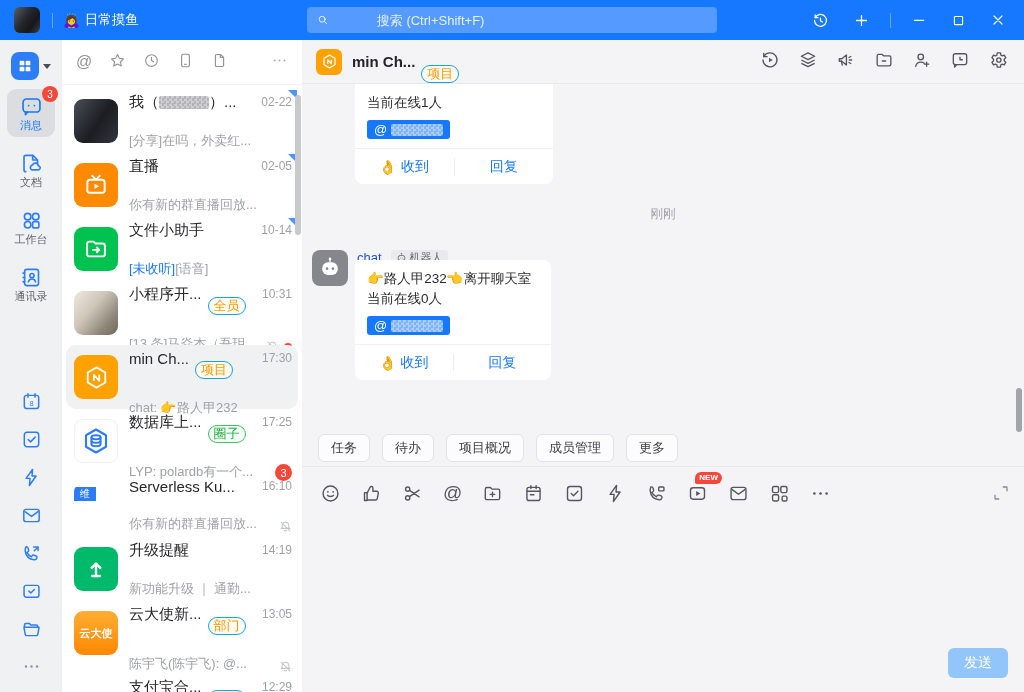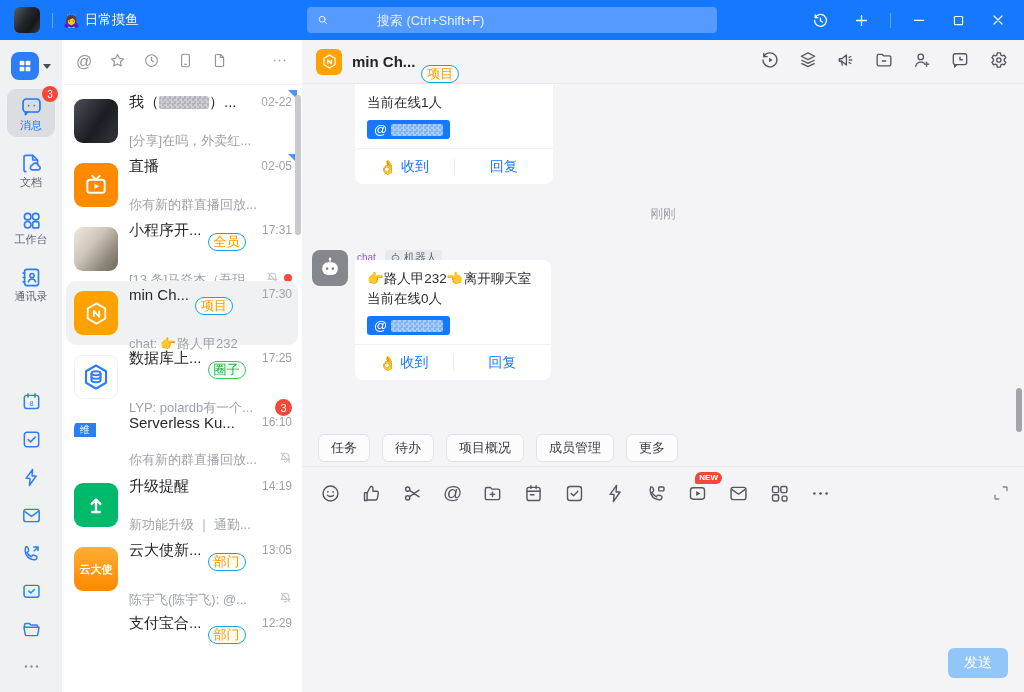--- a/index.html
+++ b/index.html
@@ -43,21 +43,21 @@
   .pin{position:absolute;top:1px;right:1px;width:0;height:0;border-top:9px solid #4E95F7;border-left:9px solid transparent;}
   .av{width:44px;height:44px;border-radius:9px;flex:0 0 auto;display:flex;align-items:center;justify-content:center;overflow:hidden;}
   .av.collage{display:grid;grid-template-columns:1fr 1fr;grid-template-rows:1fr 1fr;gap:1px;background:#fff;}
   .av.collage .t{display:flex;align-items:center;justify-content:center;font-size:10px;color:#fff;}
   .ci-meta{margin-left:11px;flex:1;min-width:0;}
   .r1{display:flex;align-items:center;}
   .r1 .title{font-size:15px;color:#26272B;white-space:nowrap;overflow:hidden;text-overflow:ellipsis;flex-shrink:1;}
   .r1 .time{margin-left:auto;font-size:12px;color:#9EA2A8;padding-left:6px;flex:0 0 auto;}
   .pill{flex:0 0 auto;margin-left:6px;height:16px;line-height:15px;padding:0 5px;border-radius:9px;font-size:13px;border:1px solid #0ea5e9;color:#FF9A00;background:#FFFBF2;white-space:nowrap;margin-top:24px;}
   .pill.green{border-color:#3DC45F;color:#27AE46;background:#F3FCF5;}
-  .r2{display:flex;align-items:flex-start;margin-top:20px;}
+  .r2{display:flex;align-items:flex-end;margin-top:20px;}
   .r2 .sub{font-size:13px;color:#9EA2A8;white-space:nowrap;overflow:hidden;text-overflow:ellipsis;flex:1;min-width:0;}
   .r2 .sub .hl{color:#1677FF;}
   .r2 .ricons{margin-left:6px;display:flex;align-items:center;gap:5px;flex:0 0 auto;color:#C3C6CB;}
   .dot{width:8px;height:8px;border-radius:50%;background:#F5483B;}
   .cnt{min-width:17px;height:17px;border-radius:9px;background:#F5483B;color:#fff;font-size:11px;display:flex;align-items:center;justify-content:center;padding:0 4px;box-sizing:border-box;}
   .censor{display:inline-block;width:50px;height:13px;border-radius:2px;vertical-align:-2px;background:repeating-conic-gradient(#cfcfd1 0% 25%,#b4b4b8 0% 50%);background-size:5px 5px;}
 
   
   .main{position:absolute;left:302px;top:40px;right:0;bottom:0;background:#F4F4F6;}
   .m-head{height:44px;display:flex;align-items:center;padding:0 16px 0 14px;border-bottom:1px solid #E9EAEC;box-sizing:border-box;}
@@ -70,21 +70,21 @@
   .mention{display:inline-flex;align-items:center;gap:4px;margin-top:7px;background:#1677FF;border-radius:3px;padding:3px 7px;color:#fff;font-size:13px;line-height:1;}
   .mention .mcensor{display:inline-block;width:52px;height:12px;border-radius:2px;background:repeating-conic-gradient(#a9ccf9 0% 25%,#7eb4f6 0% 50%);background-size:5px 5px;}
   .actions{display:flex;align-items:stretch;border-top:1px solid #F0F0F2;margin:9px -12px 0 -12px;height:35px;}
   .actions .act{flex:1;display:flex;align-items:center;justify-content:center;font-size:14px;color:#1677FF;gap:4px;}
   .actions .asep{width:1px;background:#ECEDEF;margin:9px 0;}
   .b1{left:53px;top:44px;width:198px;border-top-left-radius:0;border-top-right-radius:0;}
   .time-divider{position:absolute;top:166px;left:0;right:0;text-align:center;font-size:12.5px;color:#9FA2A8;}
   .msg2{position:absolute;left:10px;top:208px;}
   .m2-av{position:absolute;left:0;top:2px;width:36px;height:36px;border-radius:8px;background:#85878D;display:flex;align-items:center;justify-content:center;}
   .m2-name{position:absolute;left:45px;top:2px;display:flex;align-items:center;white-space:nowrap;}
-  .m2-name .nm{font-size:10px;color:#8b5cf6;text-decoration:underline;}
+  .m2-name .nm{font-size:13px;color:#1d4ed8;text-decoration:underline;}
   .botbadge{margin-left:9px;display:inline-flex;align-items:center;gap:3px;background:#E9EAEC;border-radius:3px;padding:2px 5px;font-size:11px;color:#63666C;line-height:1;}
   .b2{left:43px;top:12px;min-width:196px;border-top-left-radius:2px;}
   .m-scroll{position:absolute;right:2px;top:348px;width:6px;height:44px;border-radius:3px;background:#A3A4A8;}
 
   .tabs{position:absolute;left:16px;top:394px;display:flex;gap:12px;}
   .tab{height:28px;padding:0 12px;background:#FCFCFD;border:1px solid #E2E3E6;border-radius:6px;font-size:13px;color:#3C3E42;display:flex;align-items:center;box-sizing:border-box;white-space:nowrap;}
   .tb-sep{position:absolute;left:0;right:0;top:426px;height:1px;background:#E8E9EB;}
   .toolbar{position:absolute;left:18px;right:14px;top:434px;height:38px;display:flex;align-items:center;gap:20px;color:#55575C;}
   .t-ic{position:relative;display:flex;}
   .t-at{font-size:19px;line-height:1;color:#55575C;margin-top:-2px;}
@@ -306,28 +306,46 @@
           <div class="r1">
             <span class="title">直播</span>
             <span class="time">02-05</span>
           </div>
           <div class="r2">
               <span class="sub">你有新的群直播回放...</span>
             </div>
         </div>
       </div>
 
+      <div class="ci">
+        <span class="pin"></span>
+        <div class="av" style="background:#00C250;">
+          <svg width="26" height="26" viewBox="0 0 24 24" fill="none" stroke="#fff" stroke-width="1.8" stroke-linecap="round" stroke-linejoin="round">
+              <path d="M3.8 7.2c0-1.1.9-2 2-2h4l1.8 1.8h6.6c1.1 0 2 .9 2 2v7.8c0 1.1-.9 2-2 2H5.8c-1.1 0-2-.9-2-2z"></path>
+              <path d="M9 12.8h6M12.8 10.6l2.2 2.2-2.2 2.2"></path>
+            </svg>
+        </div>
+        <div class="ci-meta">
+          <div class="r1">
+            <span class="title">文件小助手</span>
+            <span class="time">10-14</span>
+          </div>
+          <div class="r2">
+              <span class="sub"><span class="hl">[未收听]</span><span>[语音]</span></span>
+            </div>
+        </div>
+      </div>
 
       <div class="ci">
         <div class="av" style="background:linear-gradient(130deg,#f0e9df 0%,#cfc6b9 40%,#8e8779 75%,#6e675c 100%);"></div>
         <div class="ci-meta">
           <div class="r1">
             <span class="title">小程序开...</span>
             <span class="pill">全员</span>
-            <span class="time">17:31</span>
+            <span class="time">10:31</span>
           </div>
           <div class="r2">
             <span class="sub">[13 条]马焱杰（吾玥..</span>
             <span class="ricons">
               <svg width="13" height="13" viewBox="0 0 24 24" fill="none" stroke="#C3C6CB" stroke-width="2" stroke-linecap="round">
                   <path d="M6 10a6 6 0 0 1 12 0c0 4 1.5 5.5 1.5 5.5h-15S6 14 6 10z"></path>
                   <path d="M10 19a2.2 2.2 0 0 0 4 0"></path>
                   <path d="M4 4l16 16"></path>
                 </svg>
               <span class="dot"></span>

